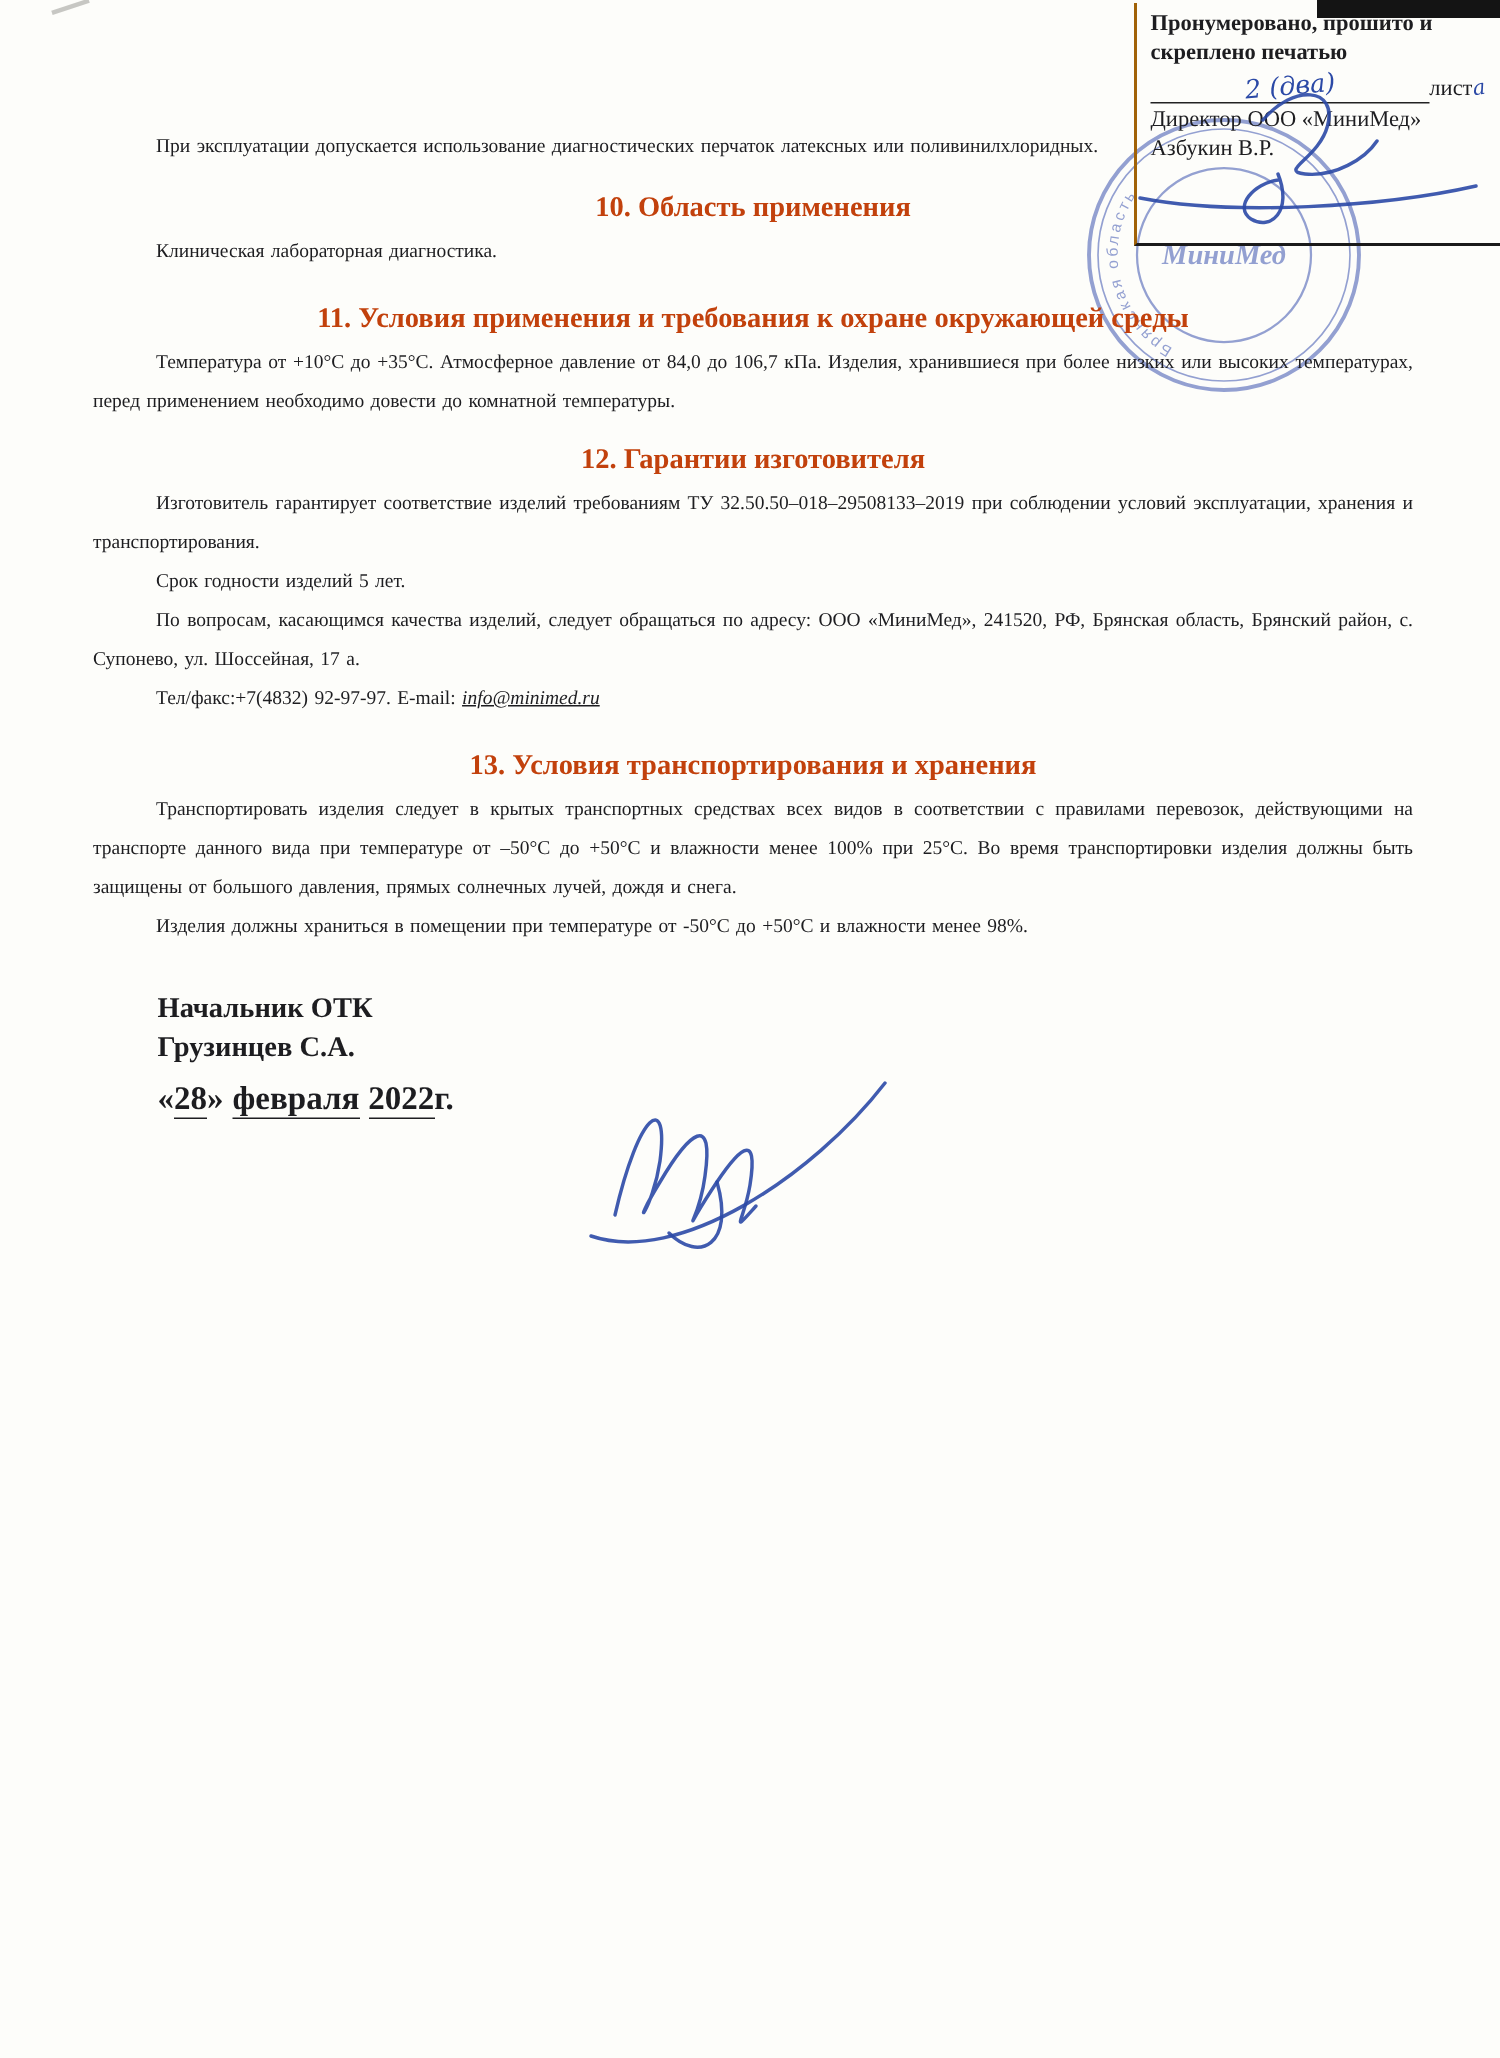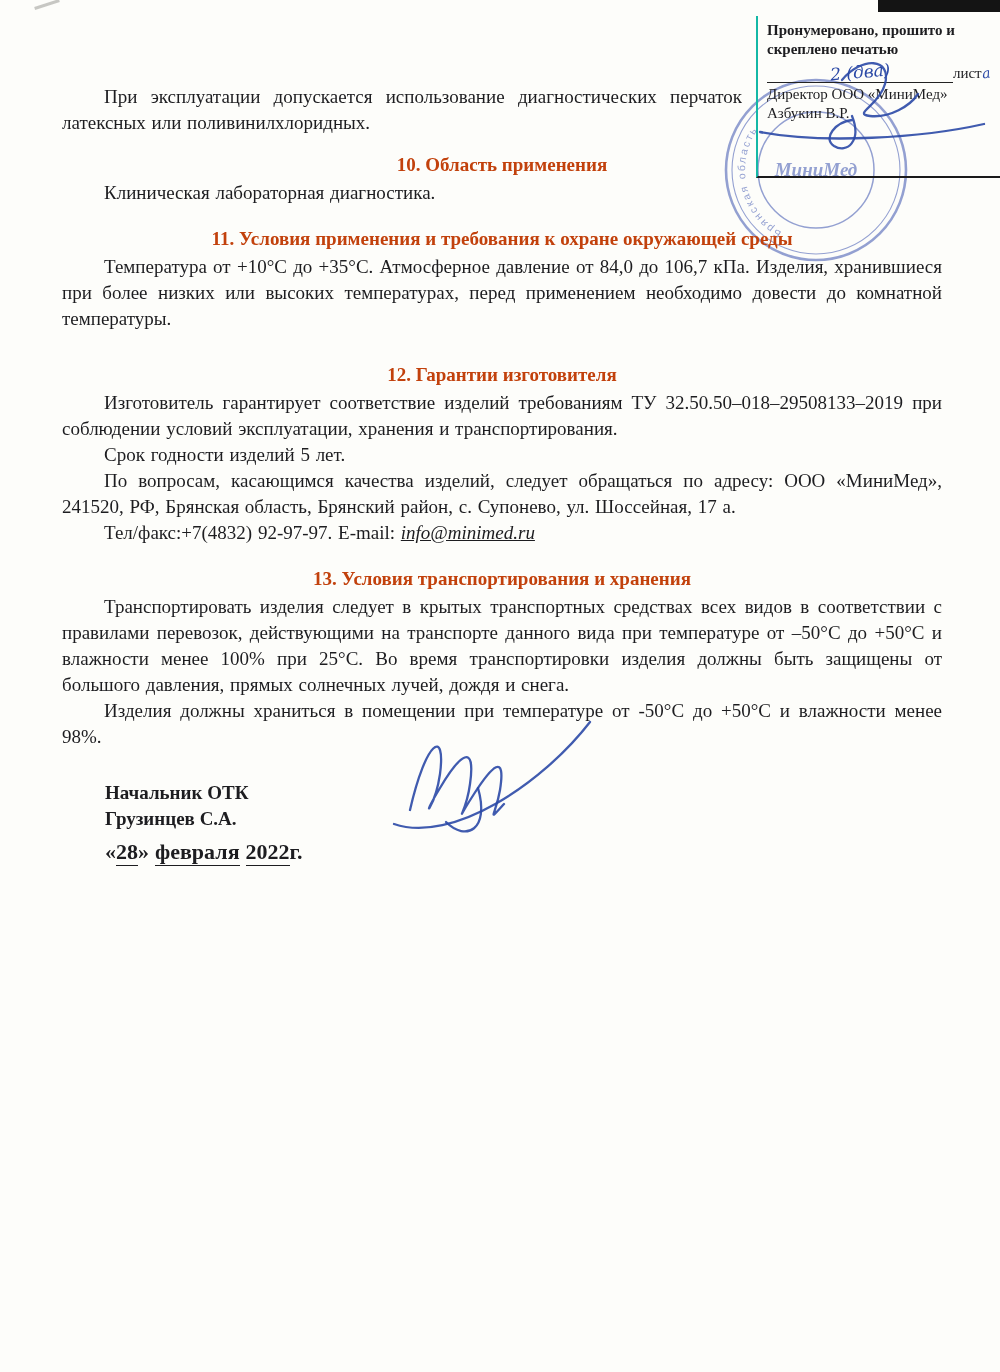--- a/index.html
+++ b/index.html
@@ -18,22 +18,22 @@
   .corner-bar{
     position:absolute;top:0;right:0;width:122px;height:12px;
     background:#141414;z-index:4;
   }
   .corner-smudge{
     position:absolute;top:3px;left:34px;width:26px;height:3px;
     background:#9a9a96;transform:rotate(-18deg);opacity:.55;z-index:1;
   }
   
   .stamp-box{
-    position:absolute;top:16px;left:756px;right:0;height:162px;
-    border-left:2px solid #14b8a6;border-bottom:2px solid #1a1a1a;
+    position:absolute;top:2px;left:756px;right:0;height:162px;
+    border-left:2px solid #a16207;border-bottom:2px solid #1a1a1a;
     padding:5px 10px 0 9px;box-sizing:border-box;
     font-size:15px;line-height:19px;z-index:3;
   }
   .sb-bold{font-weight:bold;}
   .sb-fill-row{display:flex;align-items:flex-end;margin:3px 0 2px 0;}
   .blank{
     flex:1;border-bottom:1.5px solid #222;height:20px;line-height:20px;
     text-align:center;position:relative;
   }
   .hw{
@@ -59,30 +59,30 @@
   
   .sig{position:absolute;z-index:5;}
   .sig path{fill:none;stroke:#2b49a6;stroke-width:2.3;stroke-linecap:round;opacity:.9;}
   .sig-director{left:752px;top:46px;width:240px;height:112px;}
   .sig-otk{left:382px;top:692px;width:220px;height:150px;}
   
   .content{
     position:absolute;left:62px;right:58px;top:84px;z-index:2;
   }
   .body{
-    margin:0;font-size:19px;line-height:26px;
+    margin:0;font-size:13px;line-height:26px;
     text-align:justify;text-indent:42px;word-spacing:1px;
   }
   .intro{margin-right:200px;}
   h3{
     margin:16px 0 2px 0;font-size:19px;line-height:26px;
     text-align:center;font-weight:bold;color:#c2410c;
   }
   h3.mt-md{margin-top:20px;}
-  h3.mt-xl{margin-top:30px;}
+  h3.mt-xl{margin-top:14px;}
   h3.mt-sm{margin-top:20px;}
   .email{font-style:italic;text-decoration:underline;}
   .sig-row{
     display:flex;justify-content:space-between;
     margin-top:30px;padding:0 97px 0 43px;
     font-size:19px;line-height:26px;flex-direction:column;
   }
   .b{font-weight:bold;}
   .date-line{
     margin:7px 0 0 43px;font-size:22px;line-height:26px;

